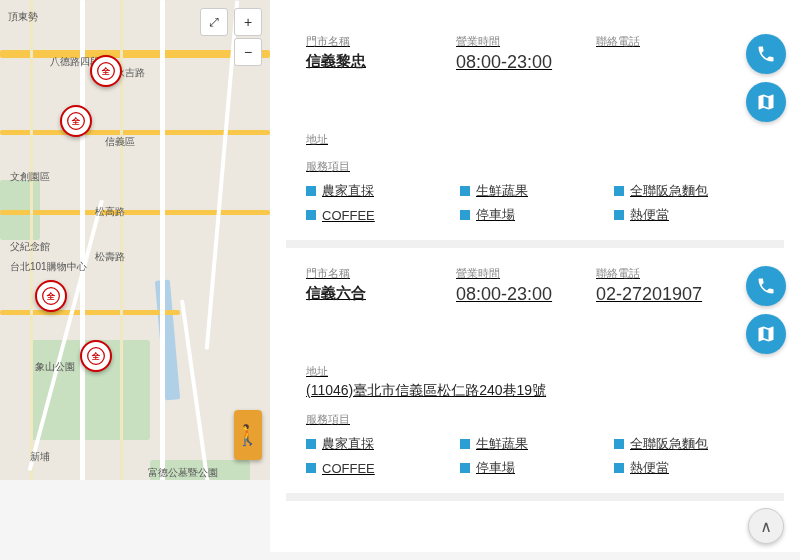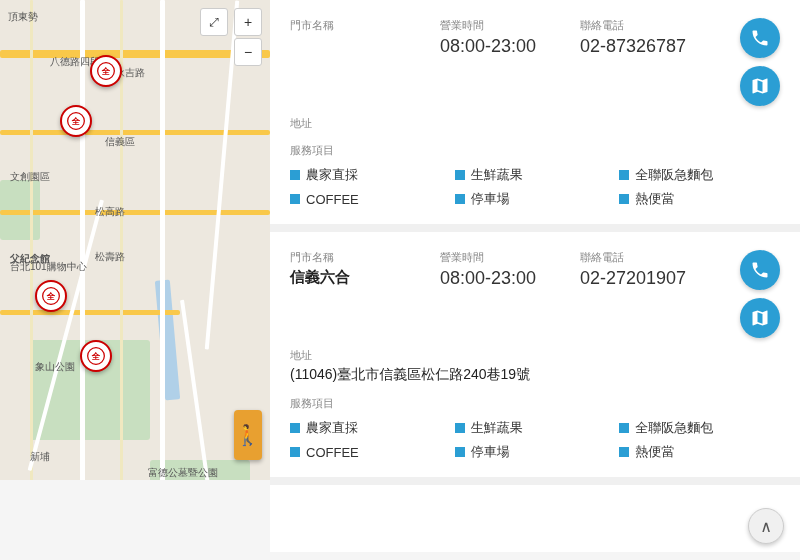--- a/index.html
+++ b/index.html
@@ -110,21 +110,22 @@
       cursor: pointer;
       box-shadow: 0 2px 4px rgba(0,0,0,0.3);
     }
 
     
     #details-panel {
       flex: 1;
       height: 552px;
       overflow-y: auto;
       background: white;
-      padding: 0;
+      padding: 16px;
+      text-decoration: underline;
     }
     .store-card {
       padding: 18px 20px 16px 20px;
       border-bottom: 8px solid #f0f0f0;
     }
     .store-header {
       display: flex;
       align-items: flex-start;
       justify-content: space-between;
       margin-bottom: 10px;
@@ -244,21 +245,21 @@
     <div class="road-m" style="left:120px;top:0;width:3px;height:560px;"></div>
 
     <div class="road-s" style="left:100px;top:200px;width:4px;height:280px;transform:rotate(15deg);transform-origin:top;"></div>
     <div class="road-s" style="left:180px;top:300px;width:4px;height:260px;transform:rotate(-8deg);transform-origin:top;"></div>
 
     <span class="label-map" style="left:8px;top:10px;">頂東勢</span>
     <span class="label-map" style="left:50px;top:55px;">八德路四段</span>
     <span class="label-map" style="left:105px;top:135px;">信義區</span>
     <span class="label-map" style="left:115px;top:66px;">永吉路</span>
     <span class="label-map" style="left:10px;top:170px;">文創園區</span>
-    <span class="label-map" style="left:10px;top:252px;font-weight:bold;">父紀念館</span>
+    <span class="label-map" style="left:10px;top:240px;">父紀念館</span>
     <span class="label-map" style="left:10px;top:260px;">台北101購物中心</span>
     <span class="label-map" style="left:95px;top:205px;">松高路</span>
     <span class="label-map" style="left:95px;top:250px;">松壽路</span>
     <span class="label-map" style="left:35px;top:360px;">象山公園</span>
     <span class="label-map" style="left:30px;top:450px;">新埔</span>
     <span class="label-map" style="left:30px;top:510px;">新村</span>
     <span class="label-map" style="left:148px;top:466px;">富德公墓暨公園</span>
 
     <div class="store-pin" style="left:90px;top:55px;">
       <svg viewBox="0 0 24 24" fill="none">
@@ -295,28 +296,28 @@
   </div>
 </div>
 
 <div id="details-panel">
 
   <div class="store-card">
     <div class="store-header">
       <div class="store-info-cols">
         <div class="info-col" style="min-width:150px;">
           <div class="info-label">門市名稱</div>
+          <div class="info-value">信義黎忠</div>
         </div>
         <div class="info-col" style="min-width:140px;">
           <div class="info-label">營業時間</div>
           <div class="info-value-normal">08:00-23:00</div>
         </div>
         <div class="info-col">
           <div class="info-label">聯絡電話</div>
-          <div class="info-value-normal">02-87326787</div>
         </div>
       </div>
       <div class="action-btns">
         <button class="action-btn">
           <svg width="20" height="20" viewBox="0 0 24 24" fill="white">
             <path d="M6.6 10.8c1.4 2.8 3.8 5.1 6.6 6.6l2.2-2.2c.3-.3.7-.4 1-.2 1.1.4 2.3.6 3.6.6.6 0 1 .4 1 1V20c0 .6-.4 1-1 1-9.4 0-17-7.6-17-17 0-.6.4-1 1-1h3.5c.6 0 1 .4 1 1 0 1.3.2 2.5.6 3.6.1.3 0 .7-.2 1L6.6 10.8z"></path>
           </svg>
         </button>
         <button class="action-btn">
           <svg width="20" height="20" viewBox="0 0 24 24" fill="white">

